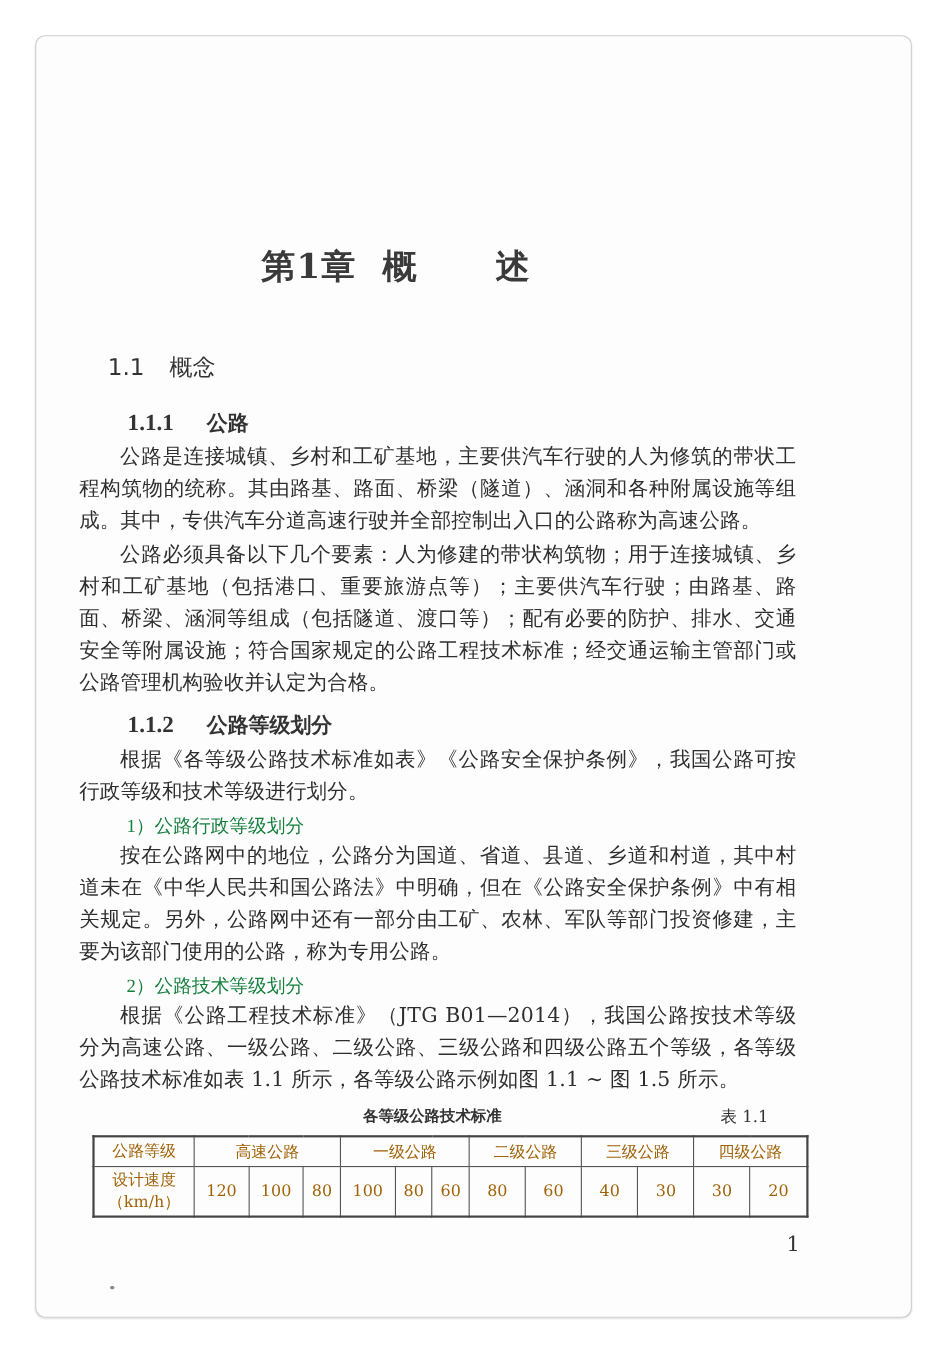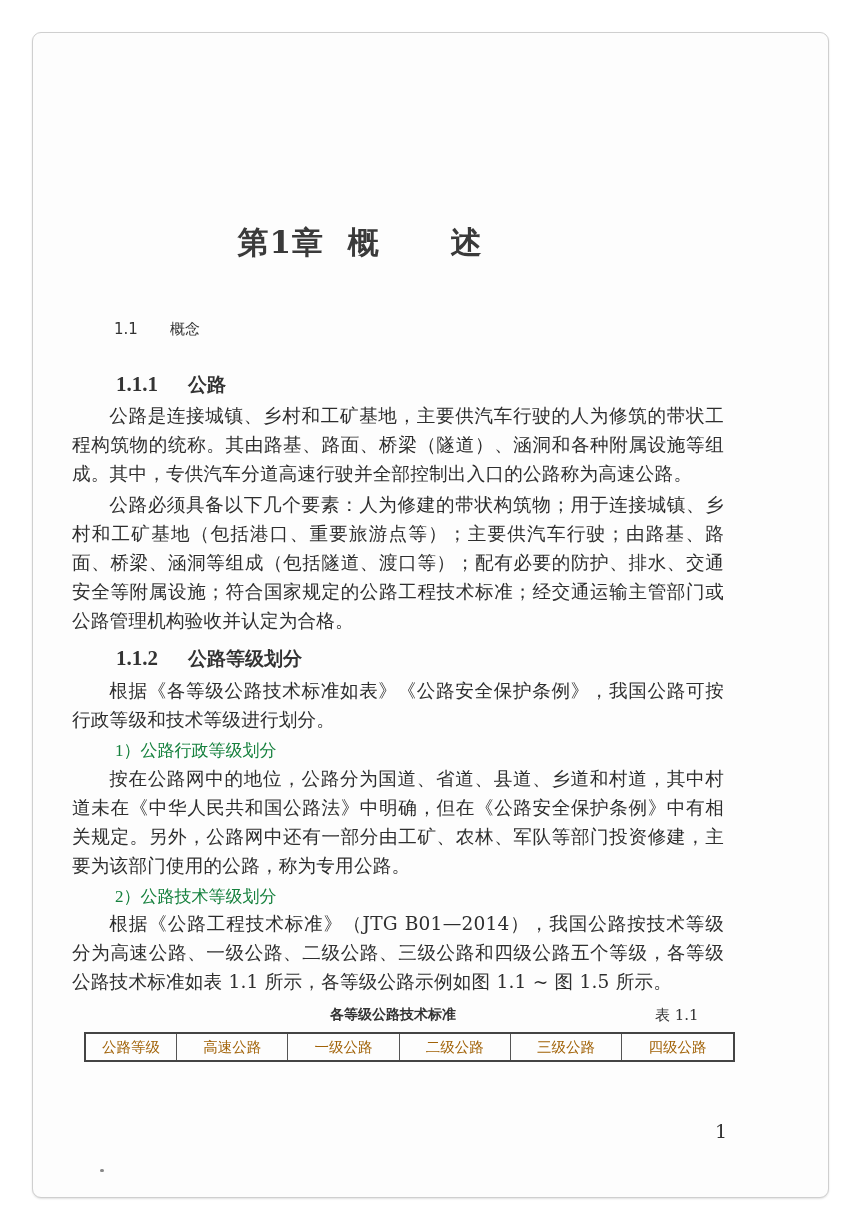--- a/index.html
+++ b/index.html
@@ -12,22 +12,22 @@
     border:1.5px solid #cfcfcf; border-radius:9px; background:#fdfdfd;
     box-shadow: 0 1px 2px rgba(0,0,0,0.12);
   }
   .abs { position:absolute; }
   .chapter-title {
     left:0; width:720px; top:222px; text-align:center;
     font-family:"DejaVu Serif","Liberation Serif", serif; font-weight:bold;
     font-size:31px; color:#3a3a3a; letter-spacing:1px; white-space:pre;
   }
   .sec1 {
-    left:114px; top:320px; font-family:"DejaVu Sans","Liberation Sans", sans-serif;
-    font-size:15px; color:#333; white-space:pre;
+    left:98px; top:320px; font-family:"DejaVu Sans","Liberation Sans", sans-serif;
+    font-size:21px; color:#333; white-space:pre;
   }
   .sec1 .num { display:inline-block; width:56px; }
   .sec2 {
     left:116px; top:372px; font-size:20px; font-weight:bold; color:#333; white-space:pre;
   }
   .sec2 .num { display:inline-block; width:72px; font-family:"Liberation Serif","DejaVu Serif", serif; font-size:21px; }
   .sec2 .txt { font-family:"DejaVu Sans","Liberation Sans", sans-serif; font-size:19px; }
   .para {
     left:72px; width:652px; font-size:18.6px; line-height:29px;
     text-align:justify; text-indent:2em; color:#2e2e2e; letter-spacing:0.2px;
@@ -91,17 +91,35 @@
 <table class="spec">
   <tbody>
       <tr class="h">
     <td class="lbl">公路等级</td>
     <td colspan="3">高速公路</td>
     <td colspan="3">一级公路</td>
     <td colspan="2">二级公路</td>
     <td colspan="2">三级公路</td>
     <td colspan="2">四级公路</td>
   </tr>
+  <tr class="v">
+    <td class="lbl">
+          <div>设计速度</div>
+          <div>（km/h）</div>
+        </td>
+    <td>120</td>
+    <td>100</td>
+    <td>80</td>
+    <td>100</td>
+    <td>80</td>
+    <td>60</td>
+    <td>80</td>
+    <td>60</td>
+    <td>40</td>
+    <td>30</td>
+    <td>30</td>
+    <td>20</td>
+  </tr>
 </tbody>
   </table>
 
 <div class="abs page-number">1</div>
 <div class="abs speck"></div>
 
 </body></html>

